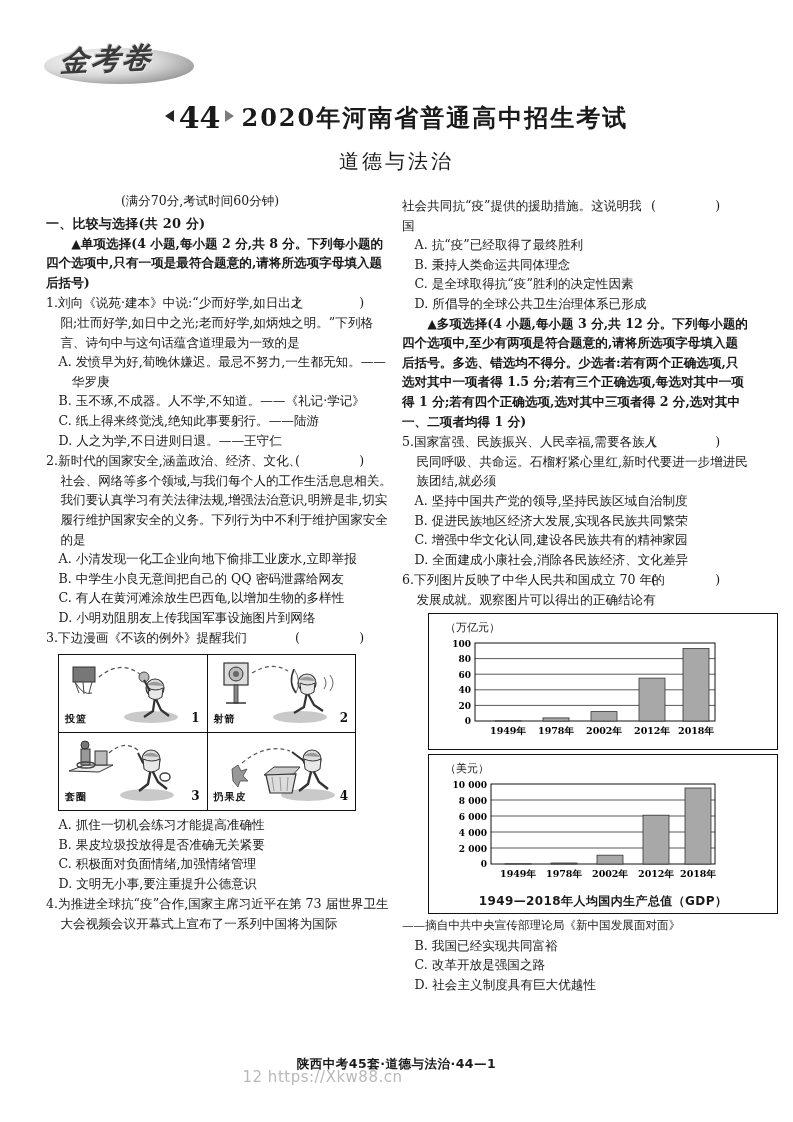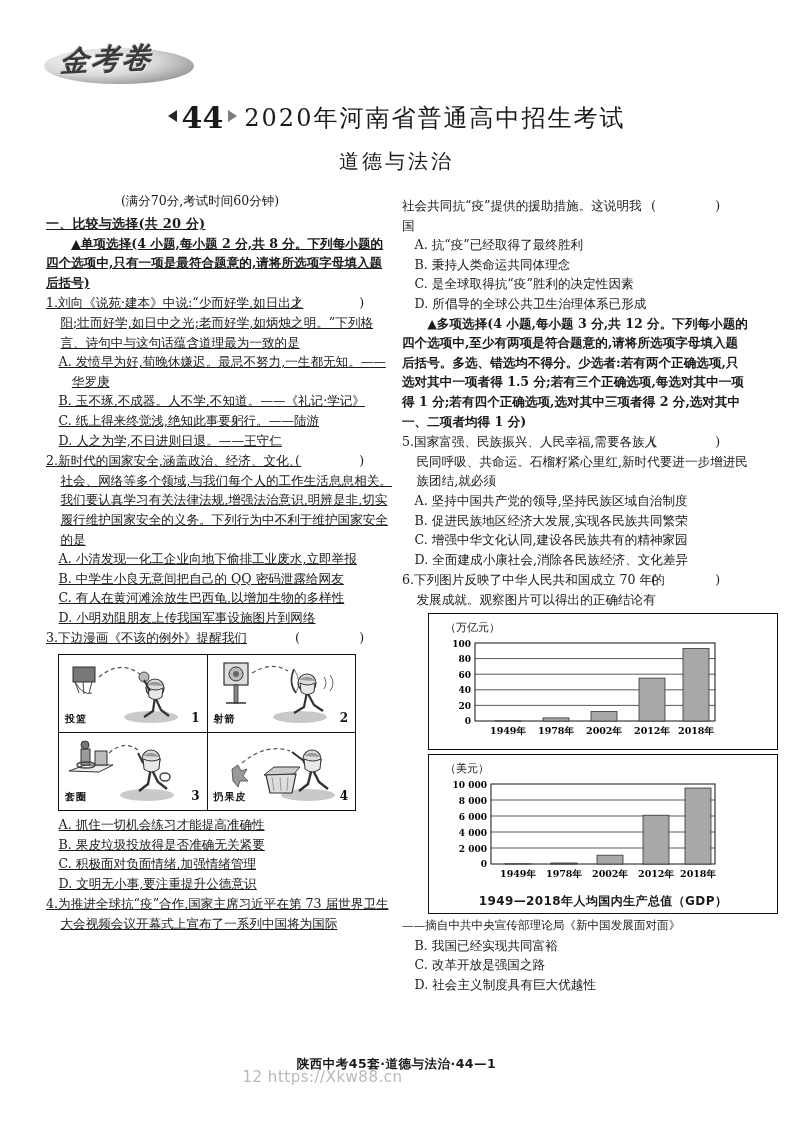--- a/index.html
+++ b/index.html
@@ -87,21 +87,21 @@
   .paper-no {
     font-family: "DejaVu Serif", "Liberation Serif", serif;
     font-size: 30px;
     font-weight: bold;
     vertical-align: middle;
     letter-spacing: 0px;
   }
   .main-title {
     font-family: "DejaVu Serif", "Liberation Serif", serif;
     font-size: 24px;
-    font-weight: normal;
+    font-weight: bold;
     letter-spacing: 2px;
     margin-left: 7px;
     vertical-align: middle;
   }
   .sub-title {
     position: absolute;
     left: 0;
     top: 148px;
     width: 793px;
     text-align: center;
@@ -122,21 +122,21 @@
 
   
   .col {
     position: absolute;
     top: 214px;
     width: 348px;
     font-family: "DejaVu Serif", "Liberation Serif", serif;
     font-size: 12.6px;
     line-height: 19.6px;
   }
-  .col-left  { left: 46px; text-decoration: underline; }
+  .col-left  { left: 46px; }
   .col-right { left: 402px; top: 196px; }
 
   .sec-head {
     font-weight: bold;
     font-size: 13px;
     letter-spacing: 0.2px;
   }
   .sub-head {
     font-weight: bold;
     text-indent: 2em;

